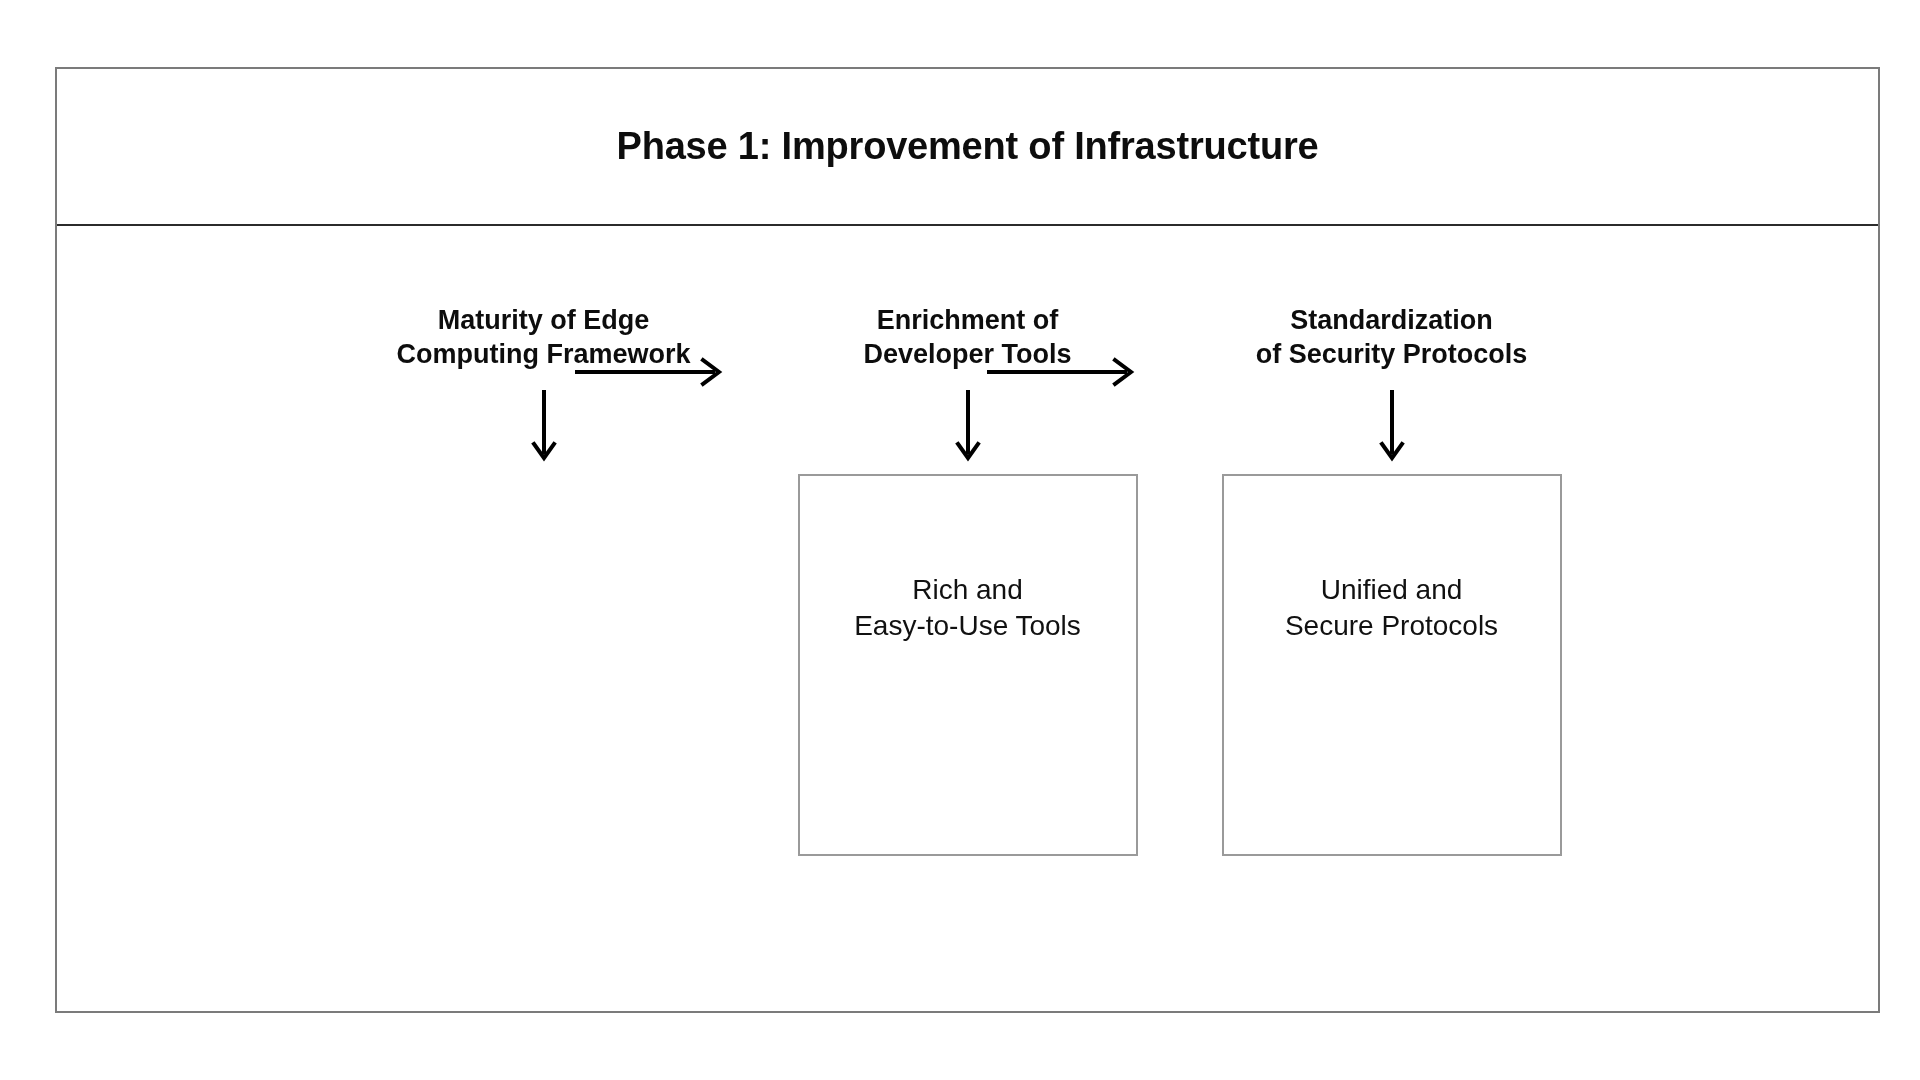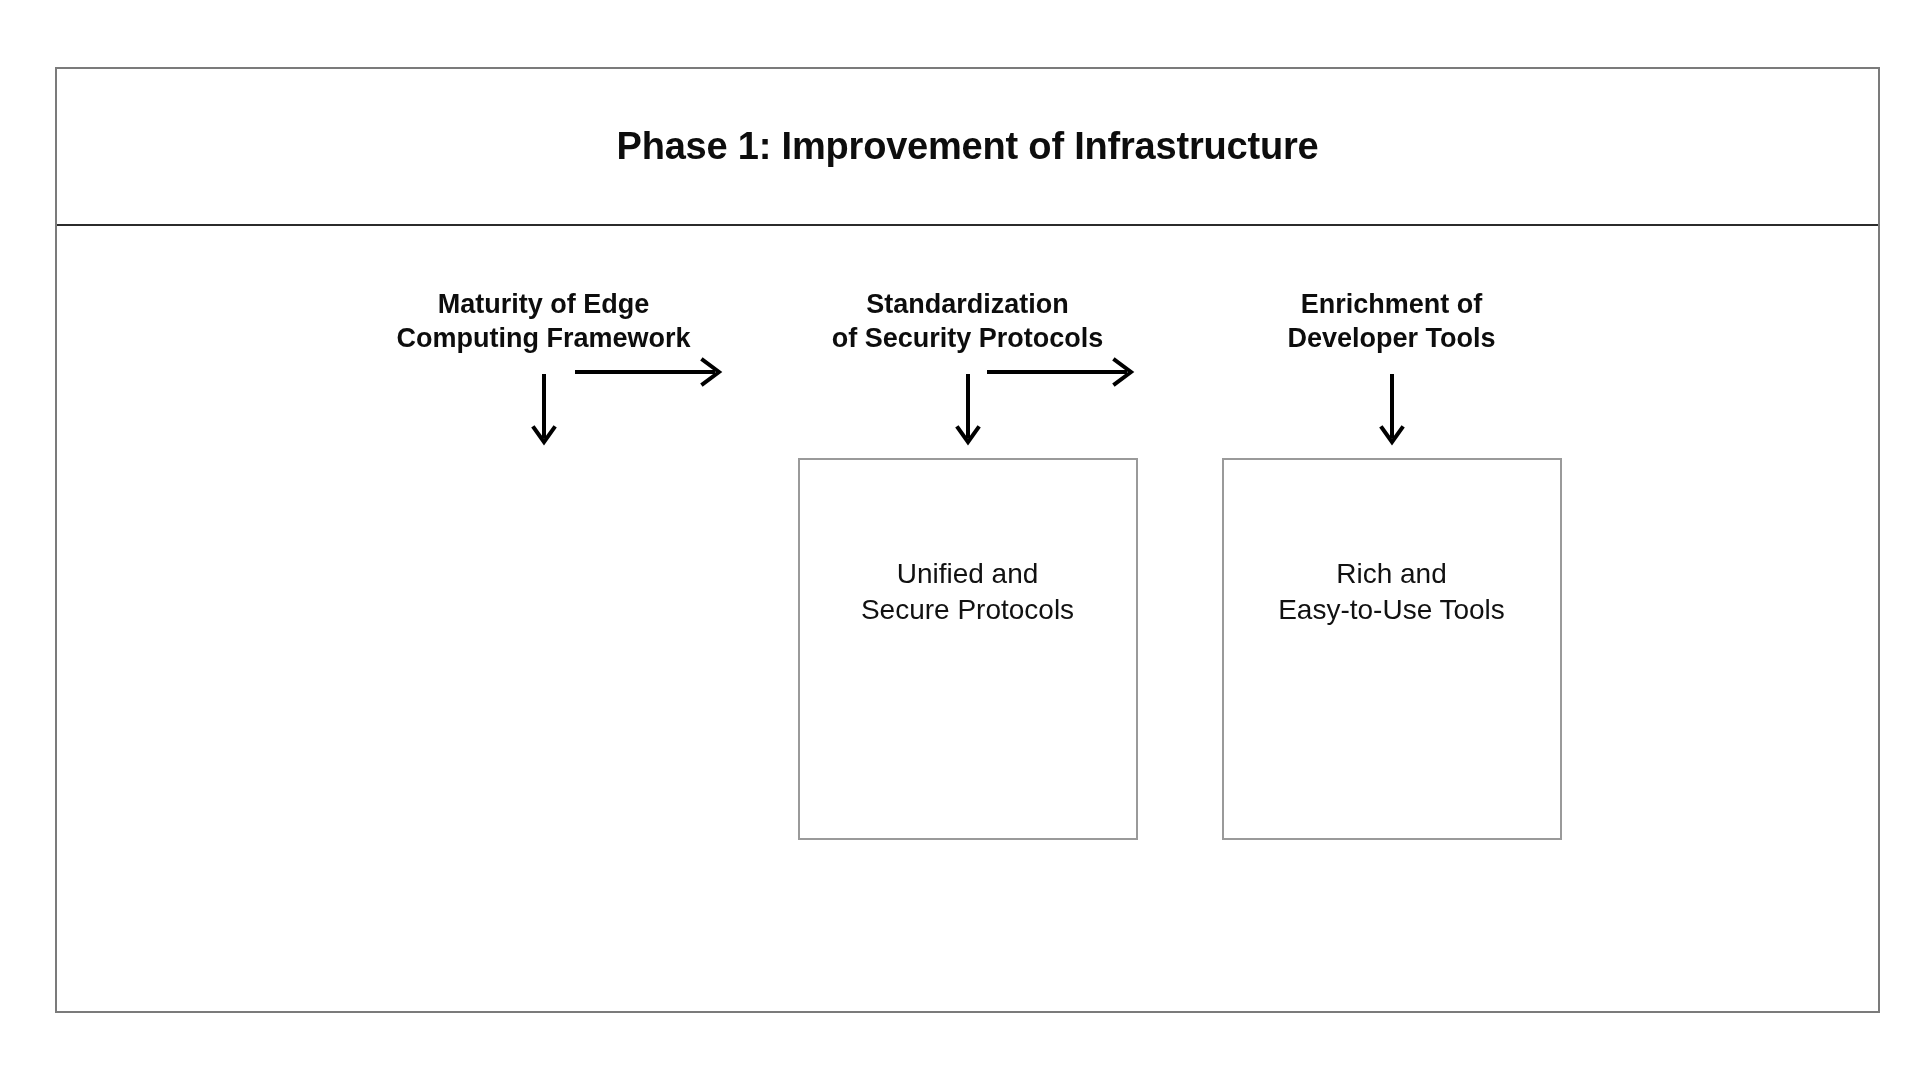--- a/index.html
+++ b/index.html
@@ -63,21 +63,21 @@
     left: 0;
     top: 157px;
     width: 100%;
     height: 787px;
   }
 
   
   .columns {
     position: absolute;
     left: 0;
-    top: 0;
+    top: 16px;
     width: 100%;
     height: 100%;
     display: flex;
     flex-direction: row;
     align-items: flex-start;
     justify-content: center;
   }
 
   .column {
     width: 424px;
@@ -157,49 +157,49 @@
 Computing Framework</div>
 
           <svg class="v-arrow" viewBox="0 0 34 72">
             <line x1="17" y1="0" x2="17" y2="64" stroke="#000000" stroke-width="4"></line>
             <polyline points="7,54 17,68 27,54" fill="none" stroke="#000000" stroke-width="4" stroke-linecap="square" stroke-linejoin="miter"></polyline>
           </svg>
 
         </div>
 
         <div class="column">
+          <div class="col-header">Enrichment of
+Developer Tools</div>
+
+          <svg class="v-arrow" viewBox="0 0 34 72">
+            <line x1="17" y1="0" x2="17" y2="64" stroke="#000000" stroke-width="4"></line>
+            <polyline points="7,54 17,68 27,54" fill="none" stroke="#000000" stroke-width="4" stroke-linecap="square" stroke-linejoin="miter"></polyline>
+          </svg>
+
+          <div class="content-box">
+            <div class="box-text">Rich and
+Easy-to-Use Tools</div>
+          </div>
+        </div>
+
+        <div class="column">
           <div class="col-header">Standardization
 of Security Protocols</div>
 
           <svg class="v-arrow" viewBox="0 0 34 72">
             <line x1="17" y1="0" x2="17" y2="64" stroke="#000000" stroke-width="4"></line>
             <polyline points="7,54 17,68 27,54" fill="none" stroke="#000000" stroke-width="4" stroke-linecap="square" stroke-linejoin="miter"></polyline>
           </svg>
 
           <div class="content-box">
             <div class="box-text">Unified and
 Secure Protocols</div>
           </div>
         </div>
 
-        <div class="column">
-          <div class="col-header">Enrichment of
-Developer Tools</div>
-
-          <svg class="v-arrow" viewBox="0 0 34 72">
-            <line x1="17" y1="0" x2="17" y2="64" stroke="#000000" stroke-width="4"></line>
-            <polyline points="7,54 17,68 27,54" fill="none" stroke="#000000" stroke-width="4" stroke-linecap="square" stroke-linejoin="miter"></polyline>
-          </svg>
-
-          <div class="content-box">
-            <div class="box-text">Rich and
-Easy-to-Use Tools</div>
-          </div>
-        </div>
-
       </div>
 
       <svg class="h-arrow a1" viewBox="0 0 150 40">
         <line x1="0" y1="20" x2="140" y2="20" stroke="#000000" stroke-width="4"></line>
         <polyline points="128,8 144,20 128,32" fill="none" stroke="#000000" stroke-width="4" stroke-linecap="square" stroke-linejoin="miter"></polyline>
       </svg>
 
       <svg class="h-arrow a2" viewBox="0 0 150 40">
         <line x1="0" y1="20" x2="140" y2="20" stroke="#000000" stroke-width="4"></line>
         <polyline points="128,8 144,20 128,32" fill="none" stroke="#000000" stroke-width="4" stroke-linecap="square" stroke-linejoin="miter"></polyline>

